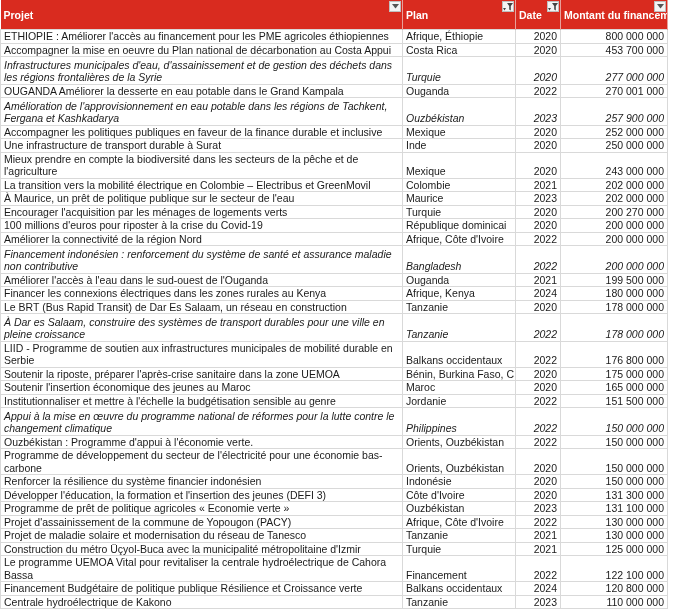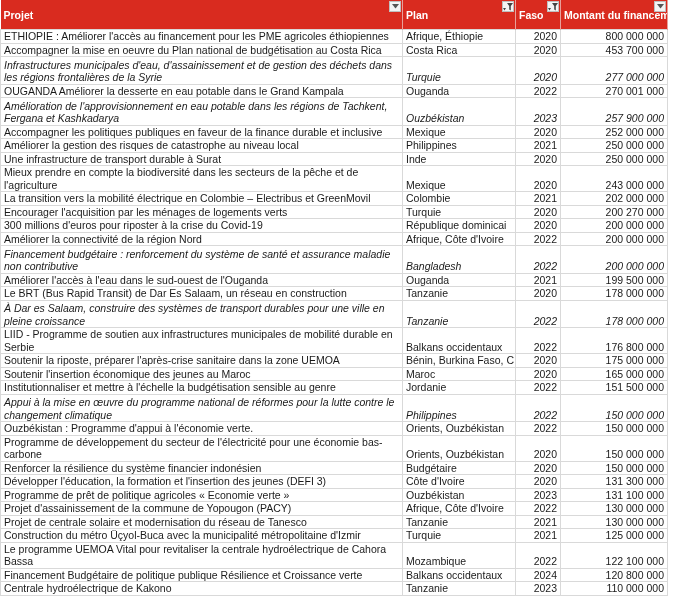--- a/index.html
+++ b/index.html
@@ -43,21 +43,21 @@
         <th>
           <span class="hdr-text">Plan</span>
           <span class="filter-btn">
             <svg width="10" height="8" viewBox="0 0 10 8">
                 <path d="M0 5 L3 5 L1.5 7.5 Z" fill="#444"></path>
                 <path d="M4 0 L10 0 L7.8 3 L7.8 7.5 L6.2 6.5 L6.2 3 Z" fill="#444"></path>
               </svg>
           </span>
         </th>
         <th>
-          <span class="hdr-text">Faso</span>
+          <span class="hdr-text">Date</span>
           <span class="filter-btn">
             <svg width="10" height="8" viewBox="0 0 10 8">
                 <path d="M0 5 L3 5 L1.5 7.5 Z" fill="#444"></path>
                 <path d="M4 0 L10 0 L7.8 3 L7.8 7.5 L6.2 6.5 L6.2 3 Z" fill="#444"></path>
               </svg>
           </span>
         </th>
         <th>
           <span class="hdr-text">Montant du financement</span>
           <span class="filter-btn">
@@ -69,21 +69,21 @@
       </tr>
     </thead>
     <tbody id="tbody">
         <tr>
           <td class="c-proj">ETHIOPIE : Améliorer l'accès au financement pour les PME agricoles éthiopiennes</td>
           <td class="c-pays">Afrique, Éthiopie</td>
           <td class="c-date">2020</td>
           <td class="c-mont">800 000 000</td>
         </tr>
         <tr>
-          <td class="c-proj">Accompagner la mise en oeuvre du Plan national de budgétisation au Costa Rica</td>
+          <td class="c-proj">Accompagner la mise en oeuvre du Plan national de décarbonation au Costa Appui</td>
           <td class="c-pays">Costa Rica</td>
           <td class="c-date">2020</td>
           <td class="c-mont">453 700 000</td>
         </tr>
         <tr class="tall">
           <td class="c-proj">Infrastructures municipales d'eau, d'assainissement et de gestion des déchets dans les régions frontalières de la Syrie</td>
           <td class="c-pays">Turquie</td>
           <td class="c-date">2020</td>
           <td class="c-mont">277 000 000</td>
         </tr>
@@ -99,74 +99,80 @@
           <td class="c-date">2023</td>
           <td class="c-mont">257 900 000</td>
         </tr>
         <tr>
           <td class="c-proj">Accompagner les politiques publiques en faveur de la finance durable et inclusive</td>
           <td class="c-pays">Mexique</td>
           <td class="c-date">2020</td>
           <td class="c-mont">252 000 000</td>
         </tr>
         <tr>
-          <td class="c-proj">Améliorer la gestion des risques de catastrophe au niveau local</td>
-          <td class="c-pays">Philippines</td>
-          <td class="c-date">2021</td>
-          <td class="c-mont">250 000 000</td>
-        </tr>
-        <tr>
           <td class="c-proj">Une infrastructure de transport durable à Surat</td>
           <td class="c-pays">Inde</td>
           <td class="c-date">2020</td>
           <td class="c-mont">250 000 000</td>
         </tr>
         <tr>
           <td class="c-proj">Mieux prendre en compte la biodiversité dans les secteurs de la pêche et de l'agriculture</td>
           <td class="c-pays">Mexique</td>
           <td class="c-date">2020</td>
           <td class="c-mont">243 000 000</td>
         </tr>
         <tr>
           <td class="c-proj">La transition vers la mobilité électrique en Colombie – Electribus et GreenMovil</td>
           <td class="c-pays">Colombie</td>
           <td class="c-date">2021</td>
           <td class="c-mont">202 000 000</td>
         </tr>
         <tr>
+          <td class="c-proj">À Maurice, un prêt de politique publique sur le secteur de l'eau</td>
+          <td class="c-pays">Maurice</td>
+          <td class="c-date">2023</td>
+          <td class="c-mont">202 000 000</td>
+        </tr>
+        <tr>
           <td class="c-proj">Encourager l'acquisition par les ménages de logements verts</td>
           <td class="c-pays">Turquie</td>
           <td class="c-date">2020</td>
           <td class="c-mont">200 270 000</td>
         </tr>
         <tr>
-          <td class="c-proj">300 millions d'euros pour riposter à la crise du Covid-19</td>
+          <td class="c-proj">100 millions d'euros pour riposter à la crise du Covid-19</td>
           <td class="c-pays">République dominicai</td>
           <td class="c-date">2020</td>
           <td class="c-mont">200 000 000</td>
         </tr>
         <tr>
           <td class="c-proj">Améliorer la connectivité de la région Nord</td>
           <td class="c-pays">Afrique, Côte d'Ivoire</td>
           <td class="c-date">2022</td>
           <td class="c-mont">200 000 000</td>
         </tr>
         <tr class="tall">
-          <td class="c-proj">Financement budgétaire : renforcement du système de santé et assurance maladie non contributive</td>
+          <td class="c-proj">Financement indonésien : renforcement du système de santé et assurance maladie non contributive</td>
           <td class="c-pays">Bangladesh</td>
           <td class="c-date">2022</td>
           <td class="c-mont">200 000 000</td>
         </tr>
         <tr>
           <td class="c-proj">Améliorer l'accès à l'eau dans le sud-ouest de l'Ouganda</td>
           <td class="c-pays">Ouganda</td>
           <td class="c-date">2021</td>
           <td class="c-mont">199 500 000</td>
         </tr>
         <tr>
+          <td class="c-proj">Financer les connexions électriques dans les zones rurales au Kenya</td>
+          <td class="c-pays">Afrique, Kenya</td>
+          <td class="c-date">2024</td>
+          <td class="c-mont">180 000 000</td>
+        </tr>
+        <tr>
           <td class="c-proj">Le BRT (Bus Rapid Transit) de Dar Es Salaam, un réseau en construction</td>
           <td class="c-pays">Tanzanie</td>
           <td class="c-date">2020</td>
           <td class="c-mont">178 000 000</td>
         </tr>
         <tr class="tall">
           <td class="c-proj">À Dar es Salaam, construire des systèmes de transport durables pour une ville en pleine croissance</td>
           <td class="c-pays">Tanzanie</td>
           <td class="c-date">2022</td>
           <td class="c-mont">178 000 000</td>
@@ -208,21 +214,21 @@
           <td class="c-mont">150 000 000</td>
         </tr>
         <tr>
           <td class="c-proj">Programme de développement du secteur de l'électricité pour une économie bas-carbone</td>
           <td class="c-pays">Orients, Ouzbékistan</td>
           <td class="c-date">2020</td>
           <td class="c-mont">150 000 000</td>
         </tr>
         <tr>
           <td class="c-proj">Renforcer la résilience du système financier indonésien</td>
-          <td class="c-pays">Budgétaire</td>
+          <td class="c-pays">Indonésie</td>
           <td class="c-date">2020</td>
           <td class="c-mont">150 000 000</td>
         </tr>
         <tr>
           <td class="c-proj">Développer l'éducation, la formation et l'insertion des jeunes (DEFI 3)</td>
           <td class="c-pays">Côte d'Ivoire</td>
           <td class="c-date">2020</td>
           <td class="c-mont">131 300 000</td>
         </tr>
         <tr>
@@ -231,34 +237,34 @@
           <td class="c-date">2023</td>
           <td class="c-mont">131 100 000</td>
         </tr>
         <tr>
           <td class="c-proj">Projet d'assainissement de la commune de Yopougon (PACY)</td>
           <td class="c-pays">Afrique, Côte d'Ivoire</td>
           <td class="c-date">2022</td>
           <td class="c-mont">130 000 000</td>
         </tr>
         <tr>
-          <td class="c-proj">Projet de centrale solaire et modernisation du réseau de Tanesco</td>
+          <td class="c-proj">Projet de maladie solaire et modernisation du réseau de Tanesco</td>
           <td class="c-pays">Tanzanie</td>
           <td class="c-date">2021</td>
           <td class="c-mont">130 000 000</td>
         </tr>
         <tr>
           <td class="c-proj">Construction du métro Üçyol-Buca avec la municipalité métropolitaine d'Izmir</td>
           <td class="c-pays">Turquie</td>
           <td class="c-date">2021</td>
           <td class="c-mont">125 000 000</td>
         </tr>
         <tr>
           <td class="c-proj">Le programme UEMOA Vital pour revitaliser la centrale hydroélectrique de Cahora Bassa</td>
-          <td class="c-pays">Mozambique</td>
+          <td class="c-pays">Financement</td>
           <td class="c-date">2022</td>
           <td class="c-mont">122 100 000</td>
         </tr>
         <tr>
           <td class="c-proj">Financement Budgétaire de politique publique Résilience et Croissance verte</td>
           <td class="c-pays">Balkans occidentaux</td>
           <td class="c-date">2024</td>
           <td class="c-mont">120 800 000</td>
         </tr>
         <tr>

